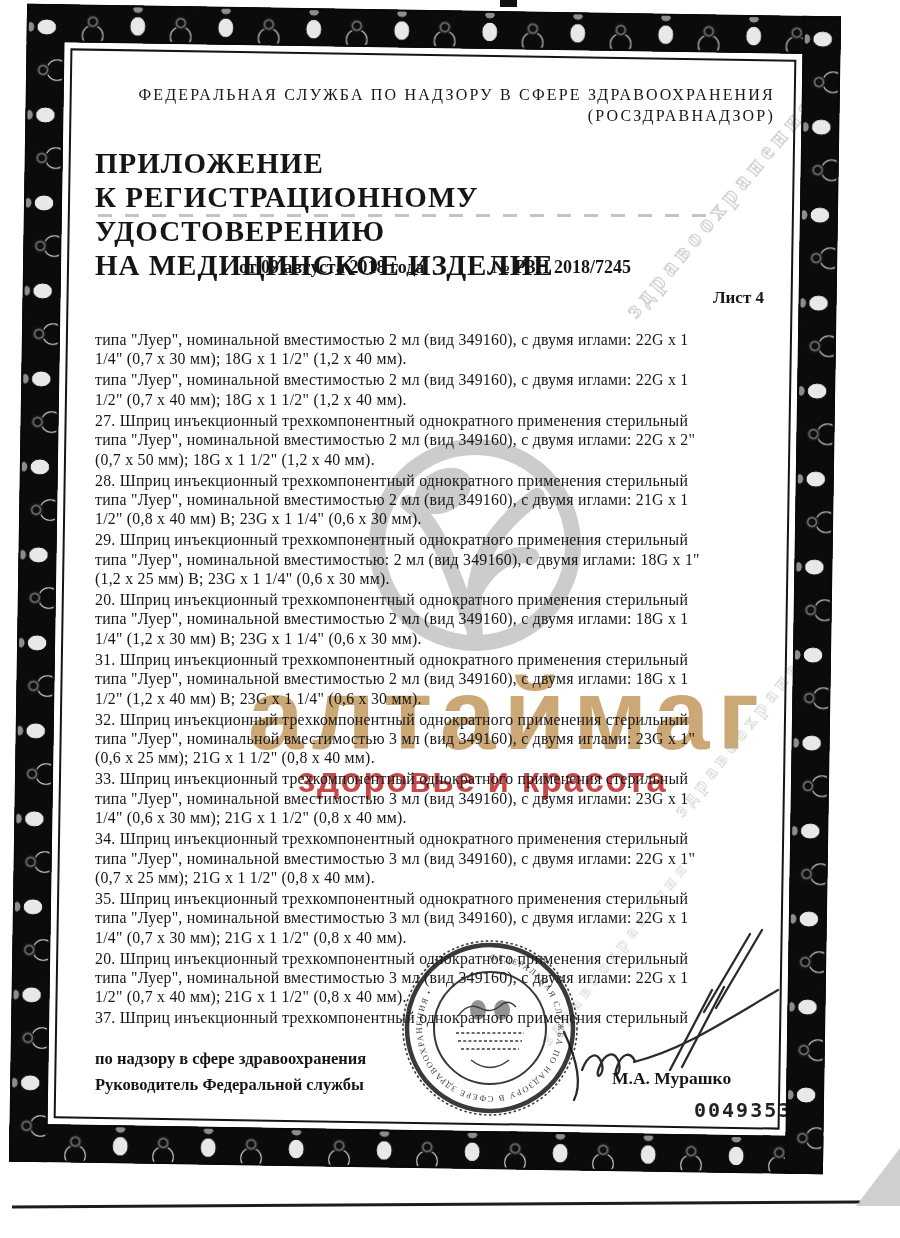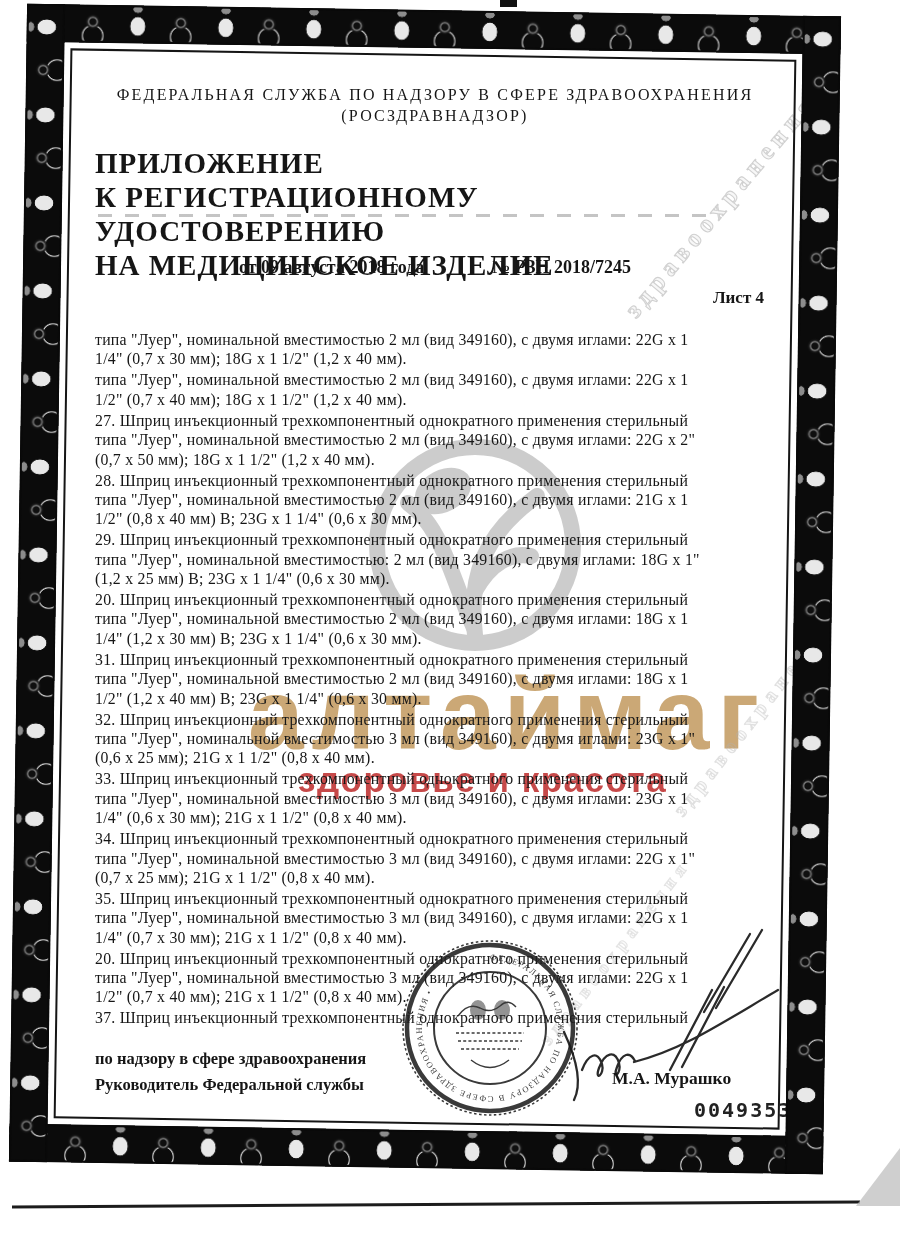--- a/index.html
+++ b/index.html
@@ -23,21 +23,21 @@
       radial-gradient(circle 16px at 31px 66px, rgba(0,0,0,0) 58%, #dedede 63%, rgba(0,0,0,0) 72%);
       background-size:38px 88px;}
   .b-top{left:0;top:0;right:0;height:38px;}
   .b-bottom{left:0;bottom:0;right:0;height:38px;}
   .b-left{left:0;top:0;bottom:0;width:38px;}
   .b-right{right:0;top:0;bottom:0;width:38px;}
   .inner-rule{position:absolute;inset:44px;border:2.5px solid #151515;}
 
   
   .content{position:absolute;left:95px;top:0;width:680px;z-index:3;}
-  .org{position:absolute;left:0;top:84px;width:100%;text-align:center;
+  .org{position:absolute;left:0;top:84px;width:100%;text-align:right;
        font-size:16px;letter-spacing:2.2px;line-height:21px;}
   .titles{position:absolute;left:0;top:146px;width:100%;text-align:left;
           font-weight:700;font-size:29px;line-height:34px;letter-spacing:1px;}
   .daterow{position:absolute;left:0;top:257px;width:100%;display:flex;
            justify-content:center;gap:68px;font-weight:700;font-size:18px;}
   .sheet{position:absolute;left:3px;top:288px;width:100%;text-align:right;
          padding-right:14px;box-sizing:border-box;font-weight:700;font-size:17px;}
 
   
   .doc-body{position:absolute;left:0;top:330px;width:680px;font-size:15.8px;

